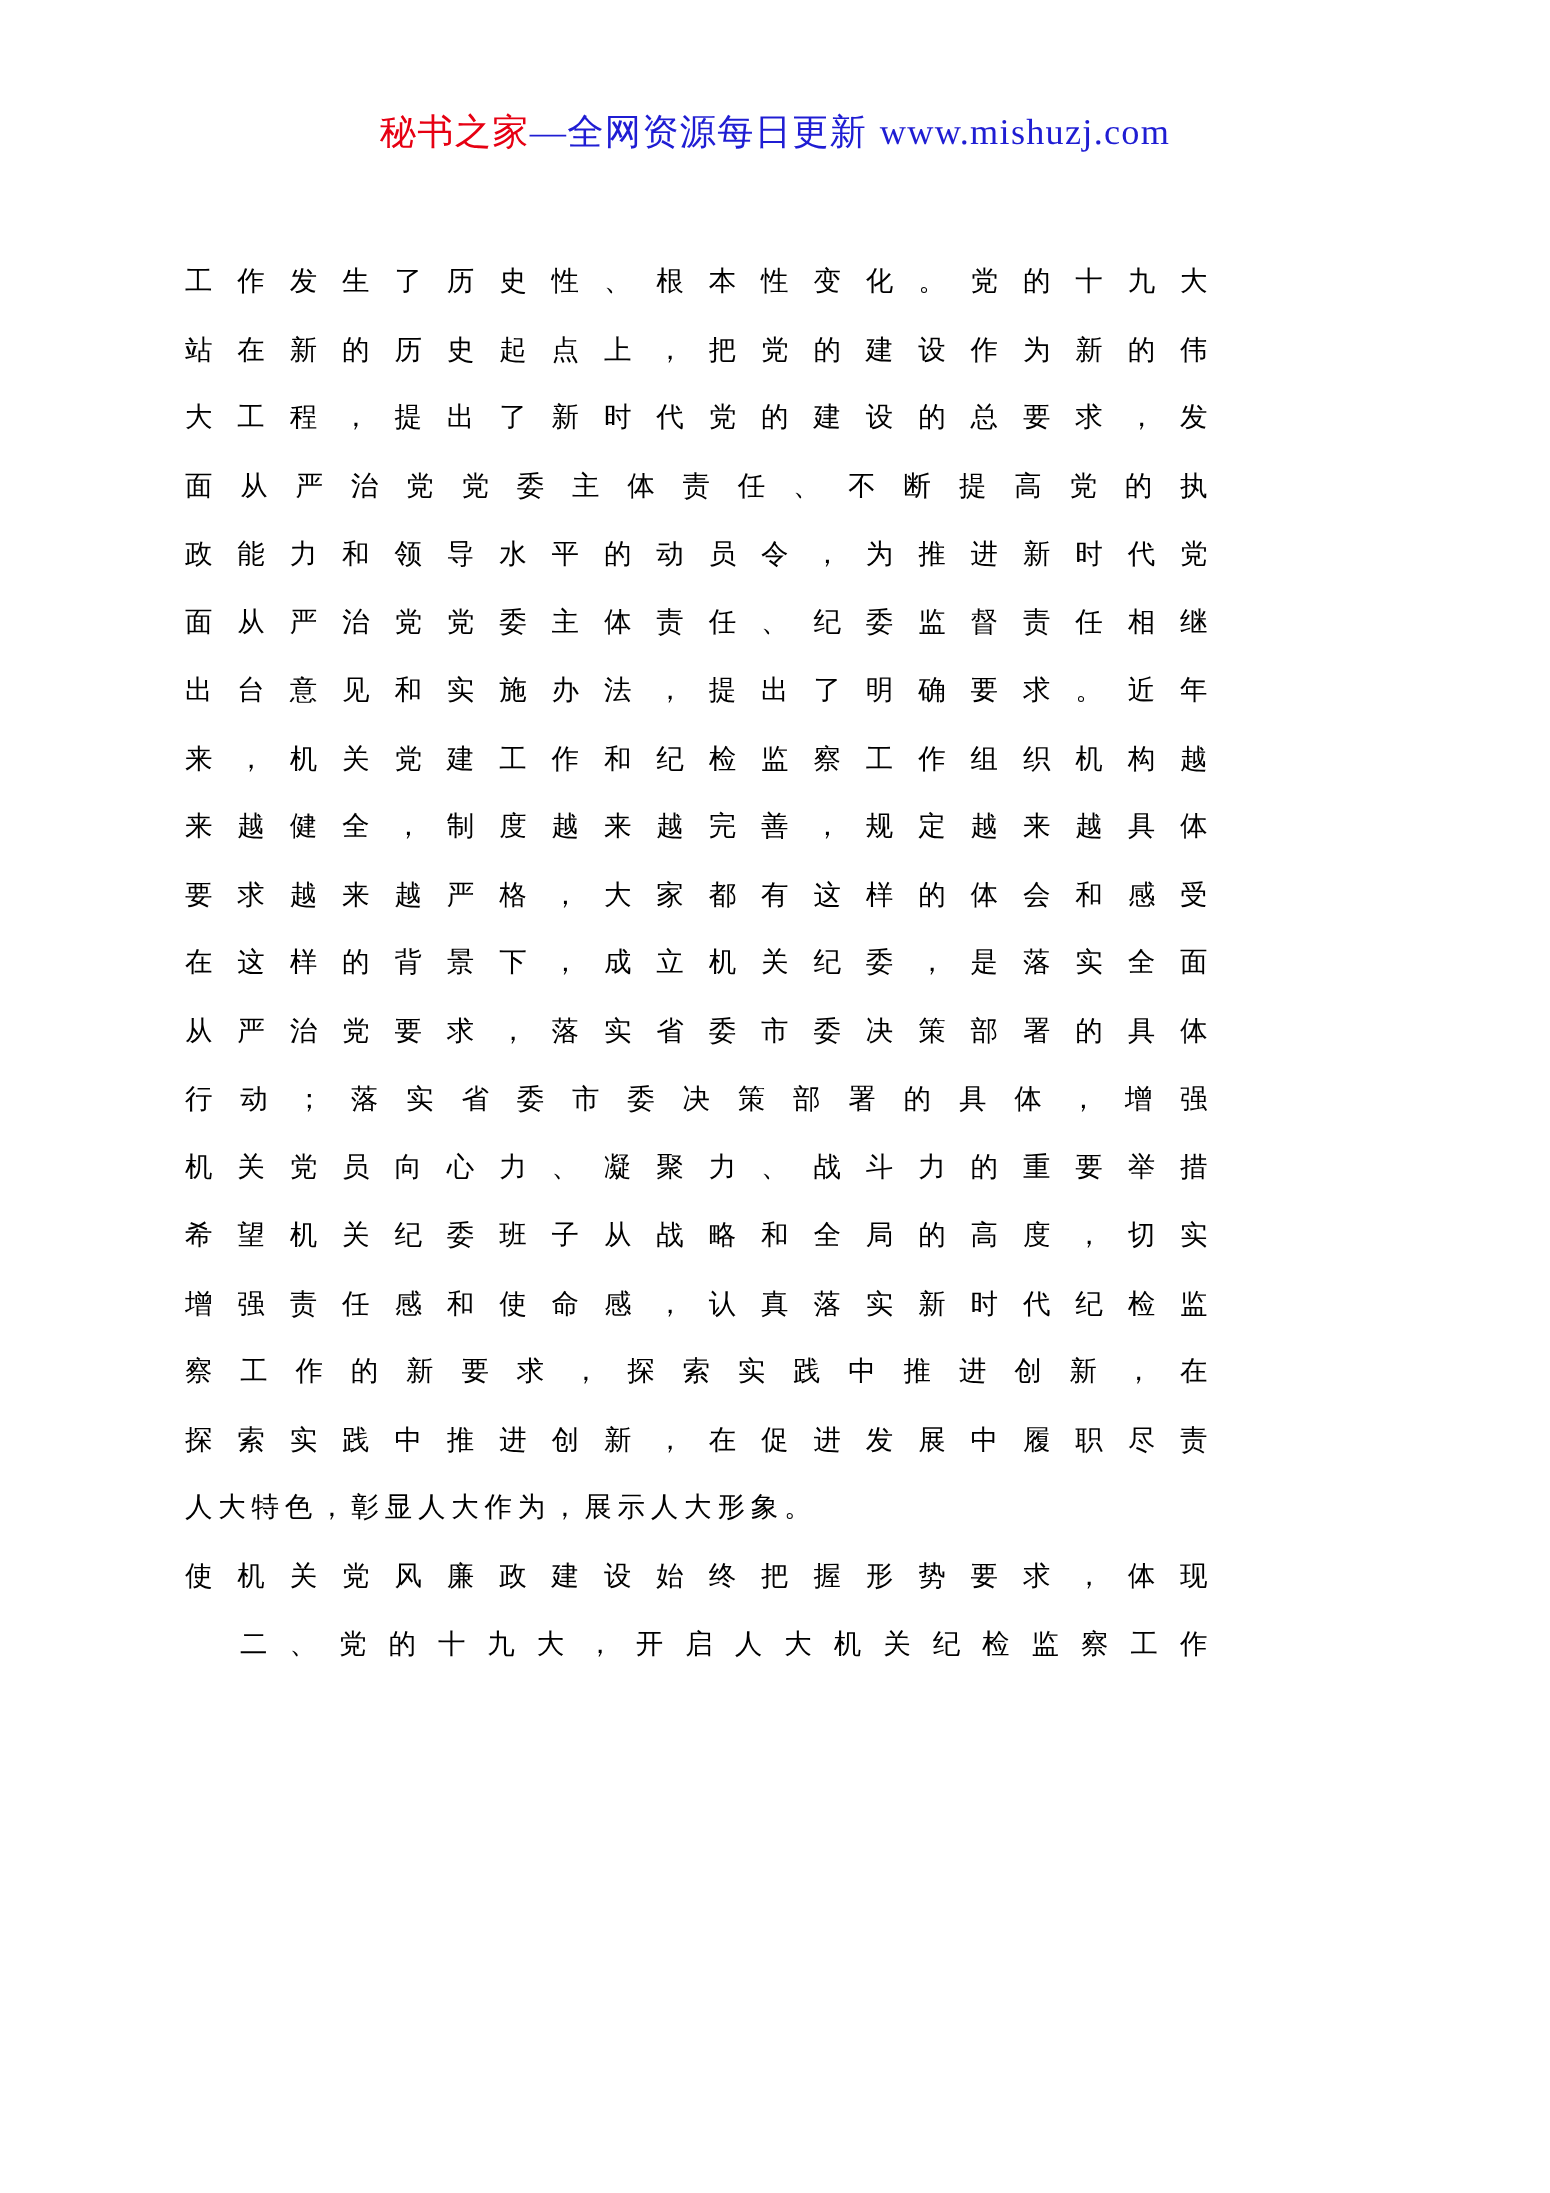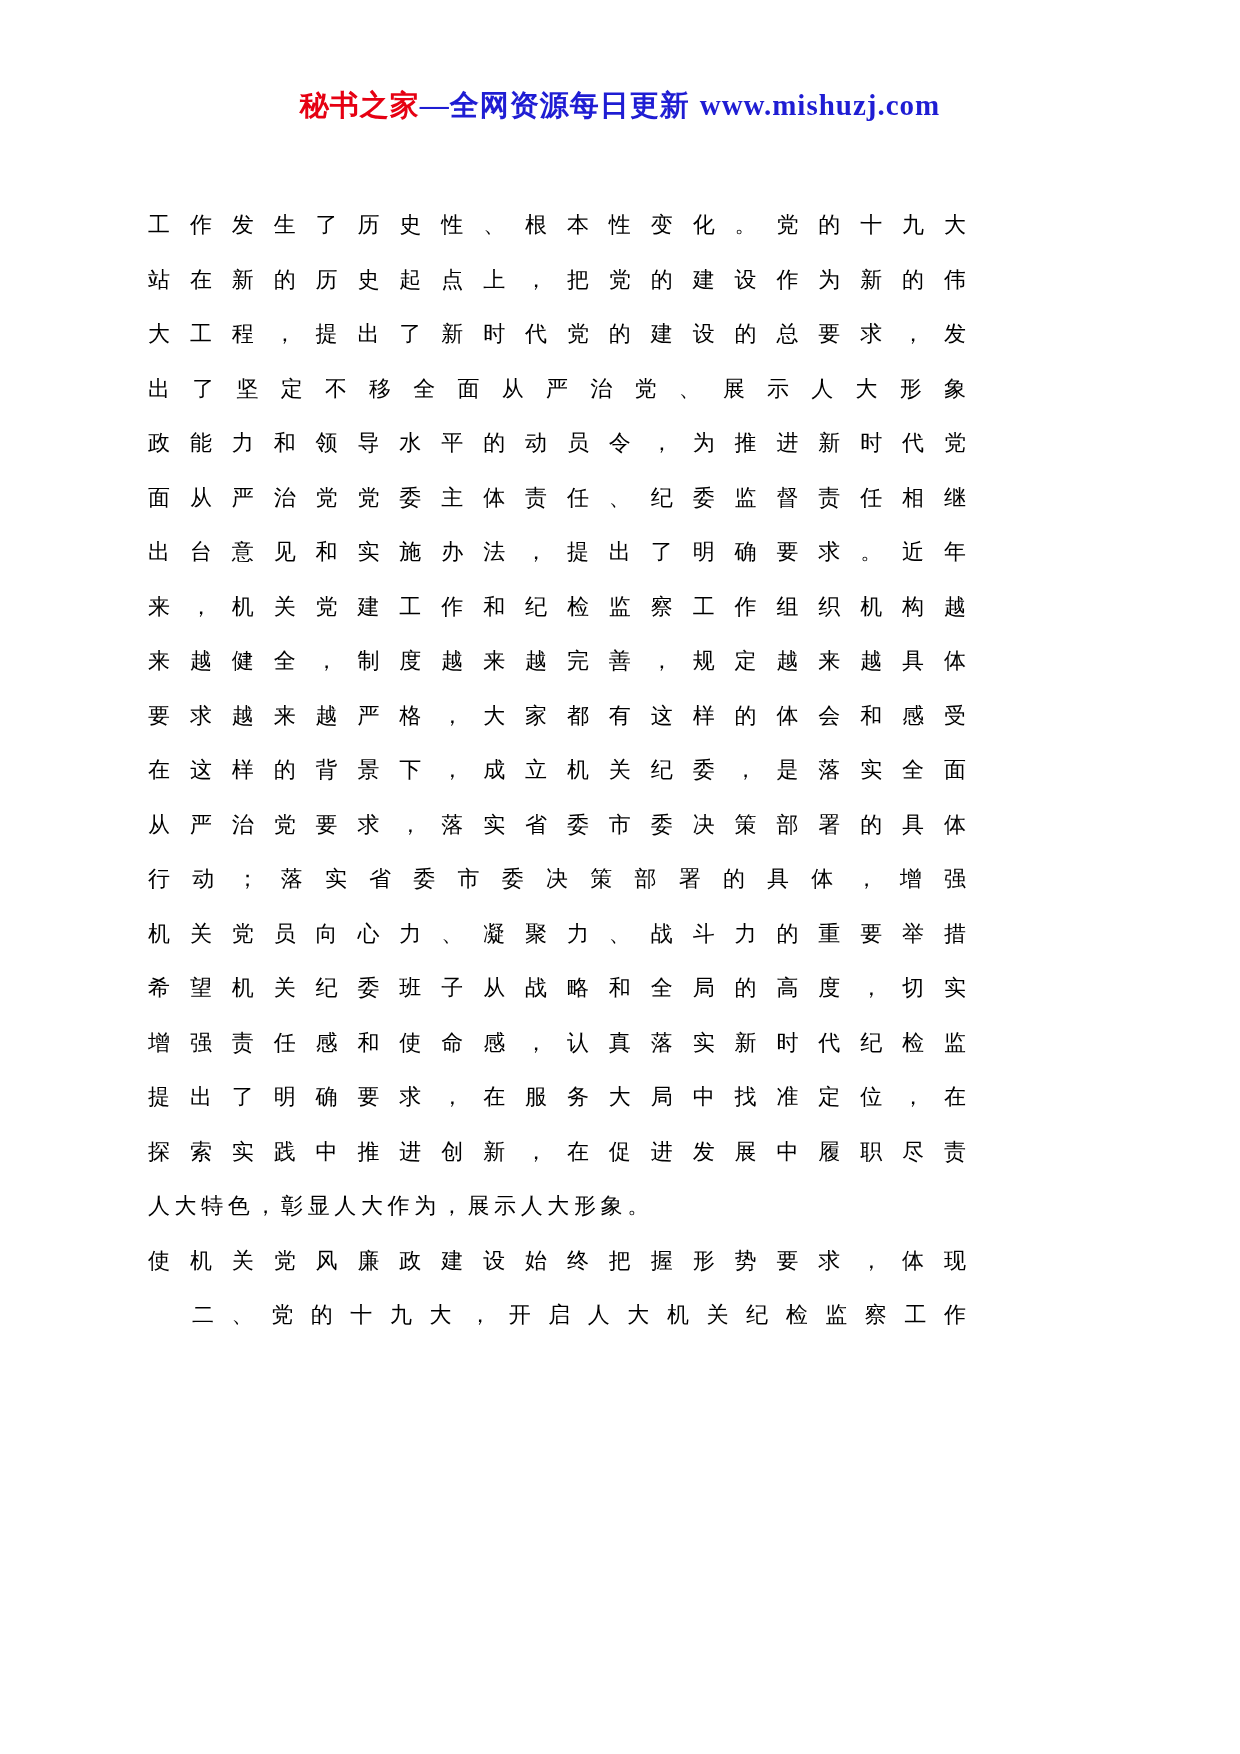--- a/index.html
+++ b/index.html
@@ -15,21 +15,21 @@
     overflow: hidden;
     font-family: "Liberation Serif", "DejaVu Serif", serif;
   }
   .header {
     position: absolute;
     top: 86px;
     left: 0;
     width: 100%;
     text-align: center;
     font-size: 29px;
-    font-weight: bold;
+    font-weight: normal;
     letter-spacing: 1px;
     white-space: nowrap;
   }
   .header .url { margin-left: 10px; }
   .content {
     position: absolute;
     left: 148px;
     top: 198px;
     width: 818px;
   }
@@ -56,33 +56,33 @@
 <div class="page">
 
   <div class="header">
     <span style="color: rgb(230, 0, 18);">秘书之家</span><span style="color: rgb(31, 29, 211);">—</span><span style="color: rgb(31, 29, 211);">全网资源每日更新</span><span class="url" style="color: rgb(31, 29, 211);">www.mishuzj.com</span>
   </div>
 
   <div class="content">
     <div class="line">工作发生了历史性、根本性变化。党的十九大</div>
     <div class="line">站在新的历史起点上，把党的建设作为新的伟</div>
     <div class="line">大工程，提出了新时代党的建设的总要求，发</div>
-    <div class="line">出了坚定不移全面从严治党、展示人大形象</div>
+    <div class="line">面从严治党党委主体责任、不断提高党的执</div>
     <div class="line">政能力和领导水平的动员令，为推进新时代党</div>
     <div class="line">面从严治党党委主体责任、纪委监督责任相继</div>
     <div class="line">出台意见和实施办法，提出了明确要求。近年</div>
     <div class="line">来，机关党建工作和纪检监察工作组织机构越</div>
     <div class="line">来越健全，制度越来越完善，规定越来越具体</div>
     <div class="line">要求越来越严格，大家都有这样的体会和感受</div>
     <div class="line">在这样的背景下，成立机关纪委，是落实全面</div>
     <div class="line">从严治党要求，落实省委市委决策部署的具体</div>
     <div class="line">行动；落实省委市委决策部署的具体，增强</div>
     <div class="line">机关党员向心力、凝聚力、战斗力的重要举措</div>
     <div class="line">希望机关纪委班子从战略和全局的高度，切实</div>
     <div class="line">增强责任感和使命感，认真落实新时代纪检监</div>
-    <div class="line">提出了明确要求，在服务大局中找准定位，在</div>
+    <div class="line">察工作的新要求，探索实践中推进创新，在</div>
     <div class="line">探索实践中推进创新，在促进发展中履职尽责</div>
     <div class="line para-end">人大特色，彰显人大作为，展示人大形象。</div>
     <div class="line">使机关党风廉政建设始终把握形势要求，体现</div>
     <div class="line indent">二、党的十九大，开启人大机关纪检监察工作</div>
   </div>
 
 </div>
 
 </body></html>

